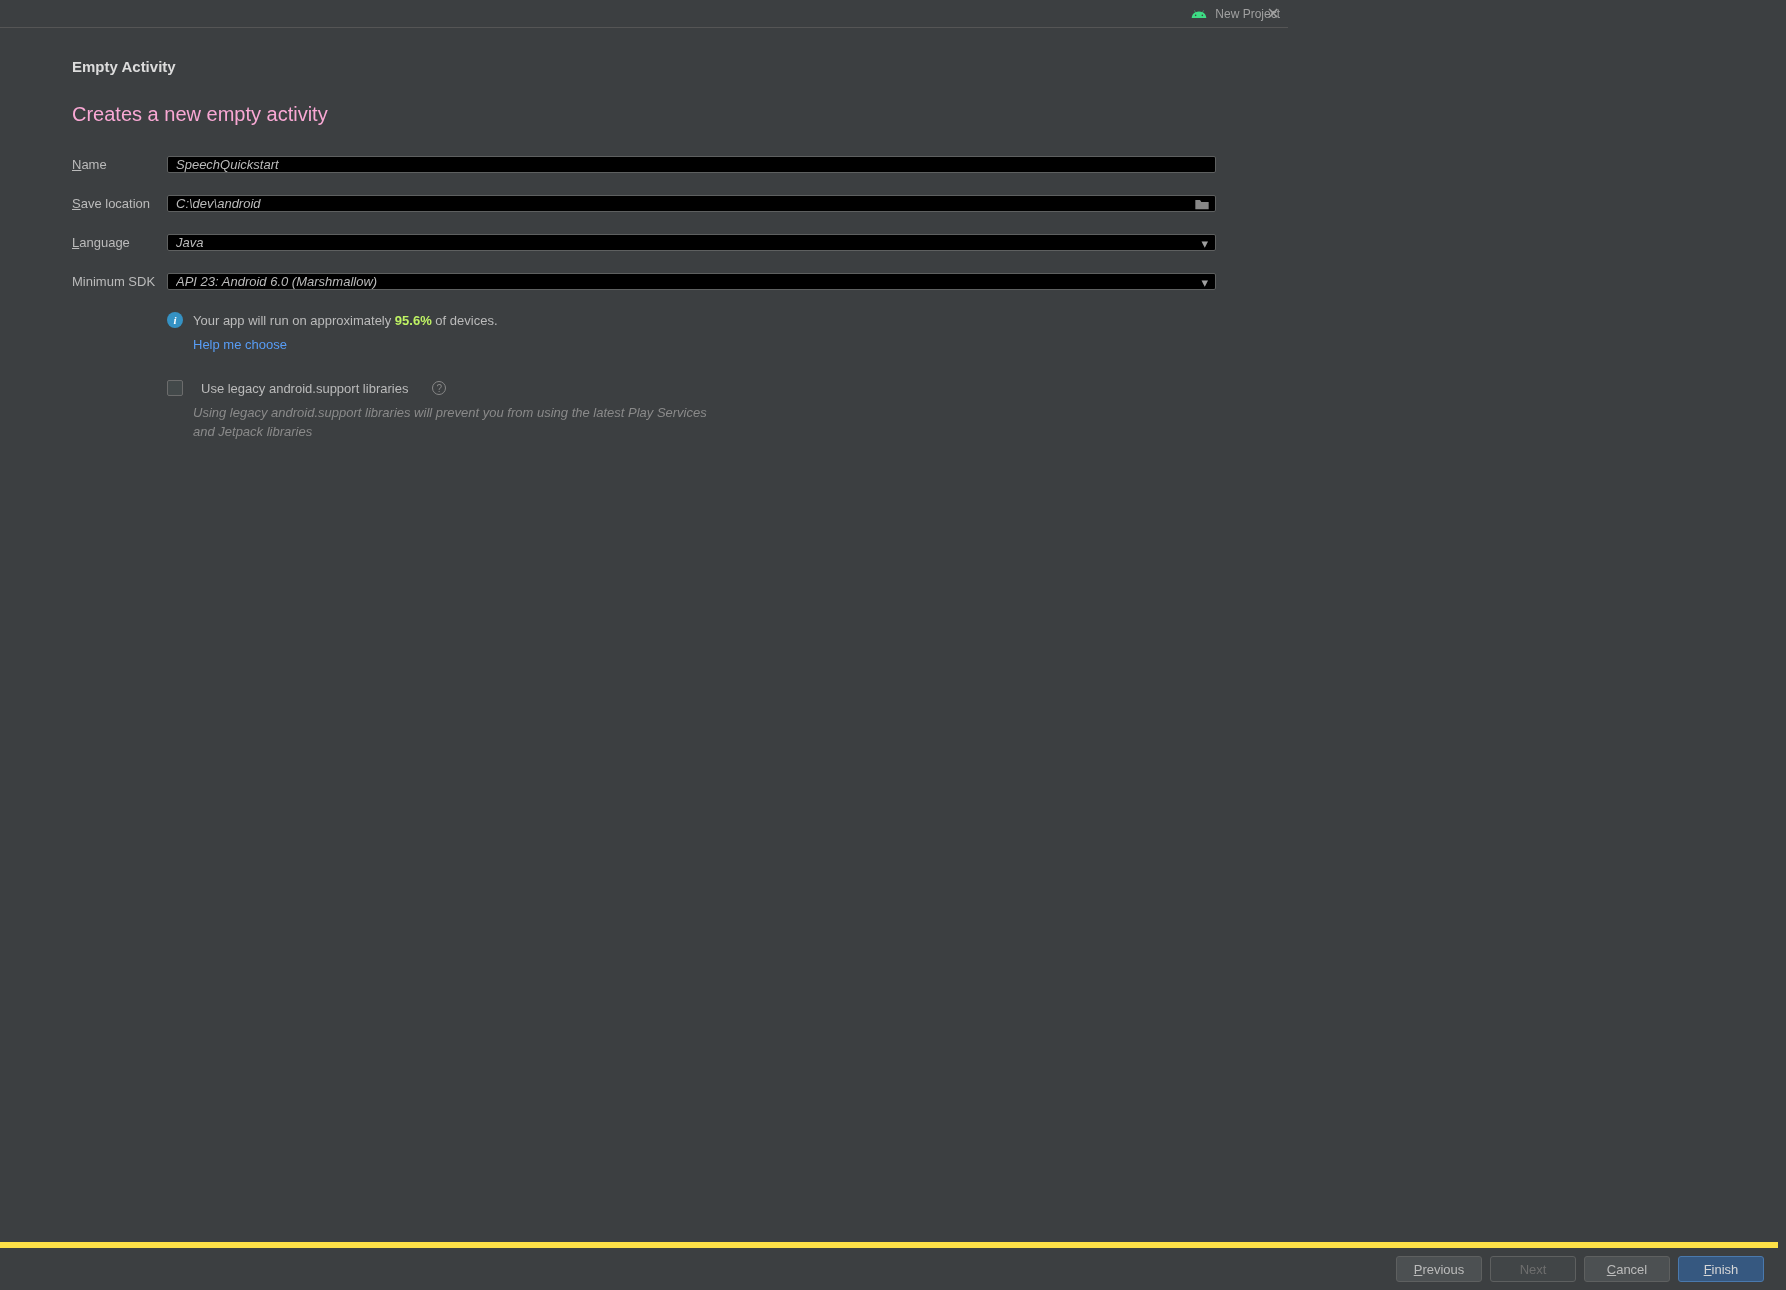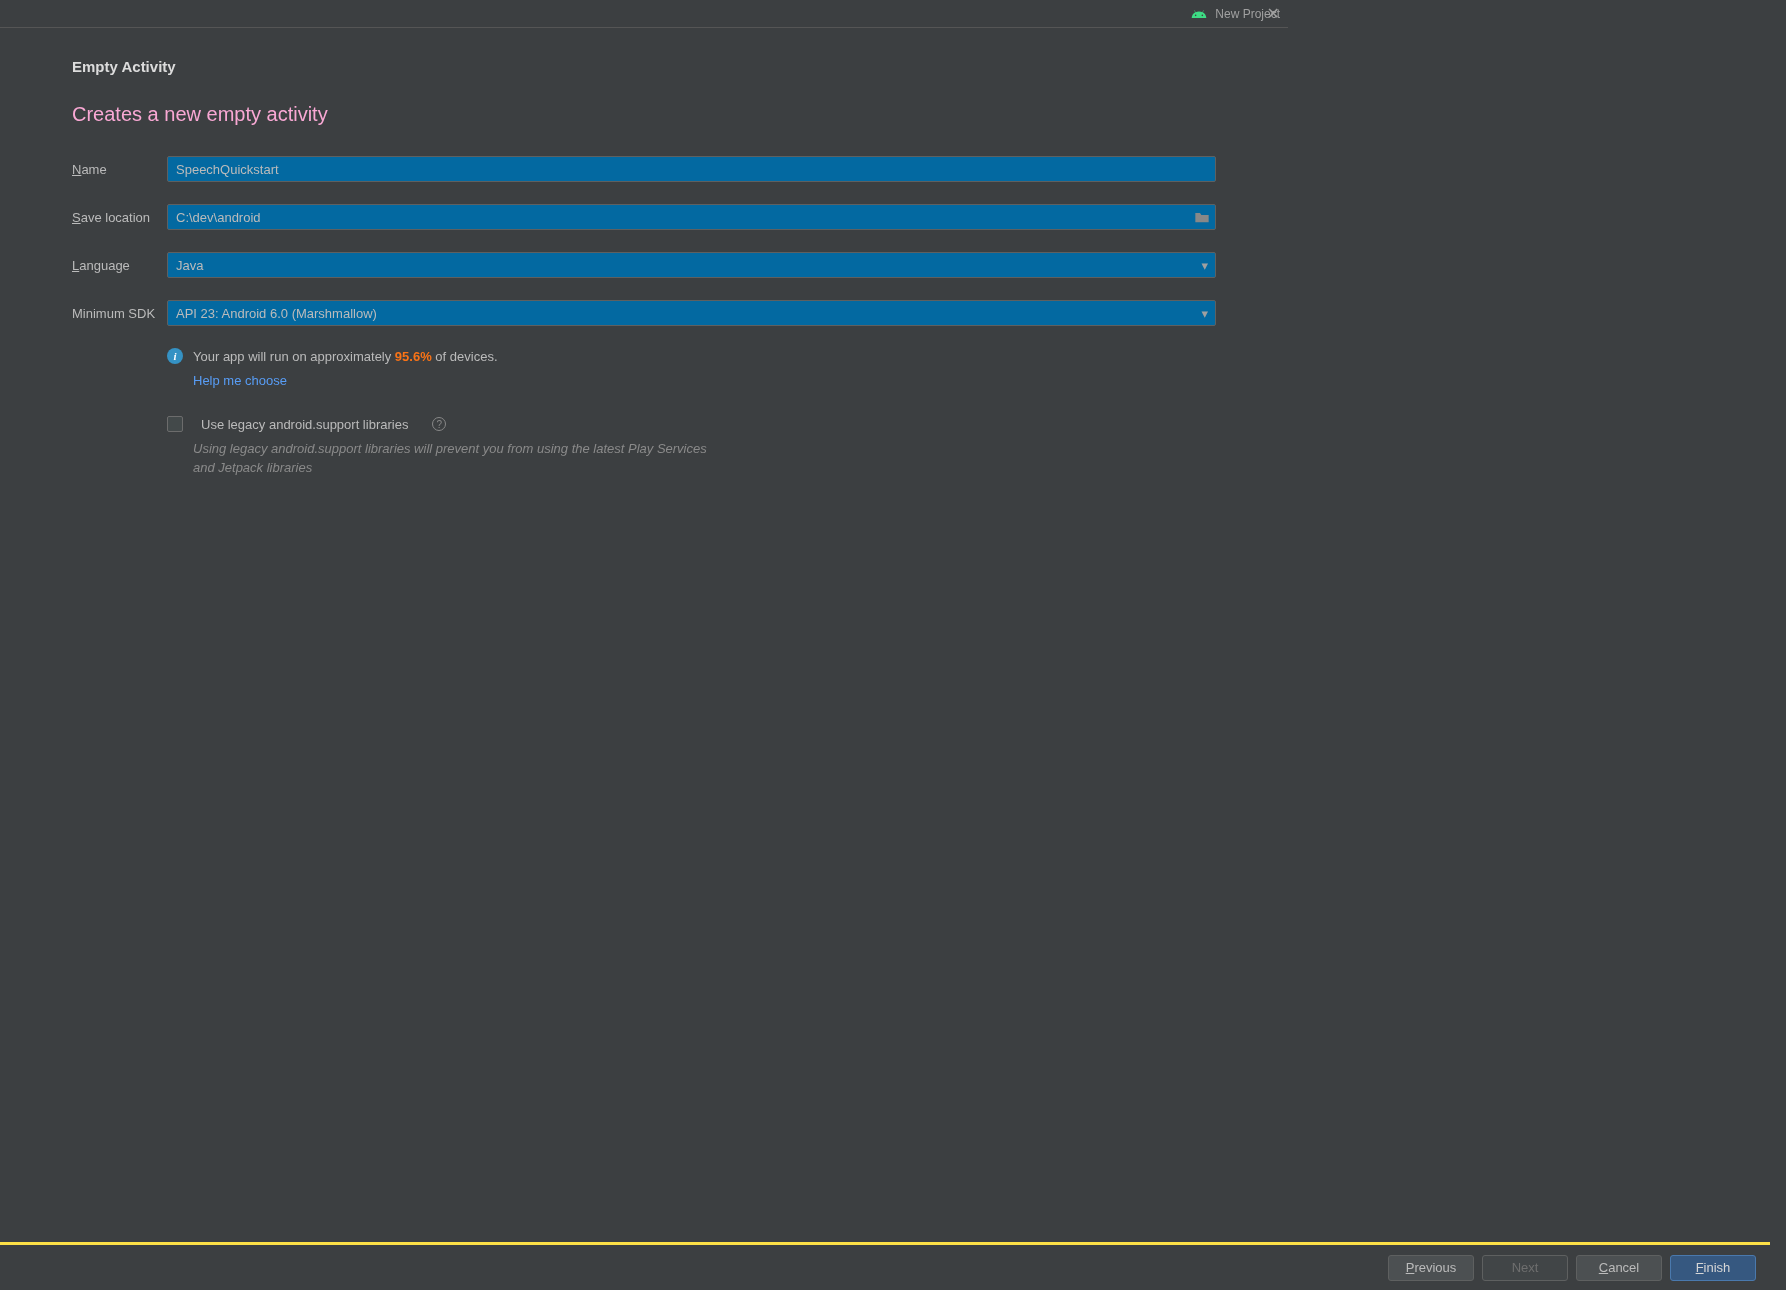--- a/index.html
+++ b/index.html
@@ -64,28 +64,29 @@
       font-size: 13px;
       color: #bbbbbb;
     }
     .form-label .mnemonic { text-decoration: underline; }
     .form-field-wrap {
       flex: 1;
       position: relative;
     }
     .text-input, .select-input {
       width: 100%;
-      height: 26px;
-      background: #0369a1;
+      height: 17px;
+      background: #000000;
       border: 1px solid #5e6060;
       color: #bbbbbb;
       font-size: 13px;
       padding: 0 8px;
       font-family: inherit;
       border-radius: 2px;
+      font-style: italic;
     }
     .input-with-icon { padding-right: 30px; }
     .field-icon {
       position: absolute;
       right: 6px;
       top: 50%;
       transform: translateY(-50%);
       color: #888;
       display:flex;
     }
@@ -112,21 +113,21 @@
       gap: 10px;
       margin-top: 12px;
       color: #bbbbbb;
     }
     .info-icon {
       width:16px;height:16px;border-radius:50%;
       background:#3592c4;color:#fff;display:flex;
       align-items:center;justify-content:center;font-style:italic;
       font-family:Georgia,serif;font-size:11px;flex-shrink:0;font-weight:bold;
     }
-    .percent-strong { color:#f97316; font-weight:bold; }
+    .percent-strong { color:#bef264; font-weight:bold; }
     .link {
       color:#589df6;
       cursor:pointer;
       margin-left:26px;
       margin-top:9px;
       display:inline-block;
     }
     .checkbox-row {
       display:flex; align-items:center; gap:18px;
       margin-top:28px;
@@ -139,23 +140,23 @@
       width:14px;height:14px;border:1px solid #888;border-radius:50%;
       color:#888;display:flex;align-items:center;justify-content:center;
       font-size:10px;margin-left:6px;cursor:pointer;flex-shrink:0;
     }
     .legacy-help {
       color:#8a8a8a; font-size:13px; margin-top:8px; margin-left:26px;
       max-width: 520px; line-height:1.45;font-style:italic;
     }
     .footer {
       position:absolute;
-      bottom:0; left:0; right:16px;
+      bottom:0; left:0; right:8px;
       height:48px;
-      border-top:3px solid #fde047;
+      border-top:6px solid #fde047;
       display:flex;
       justify-content:flex-end;
       align-items:center;
       gap:8px;
       padding-right:14px;
       background:#3c3f41;
     }
     .btn {
       min-width:86px;
       height:26px;

